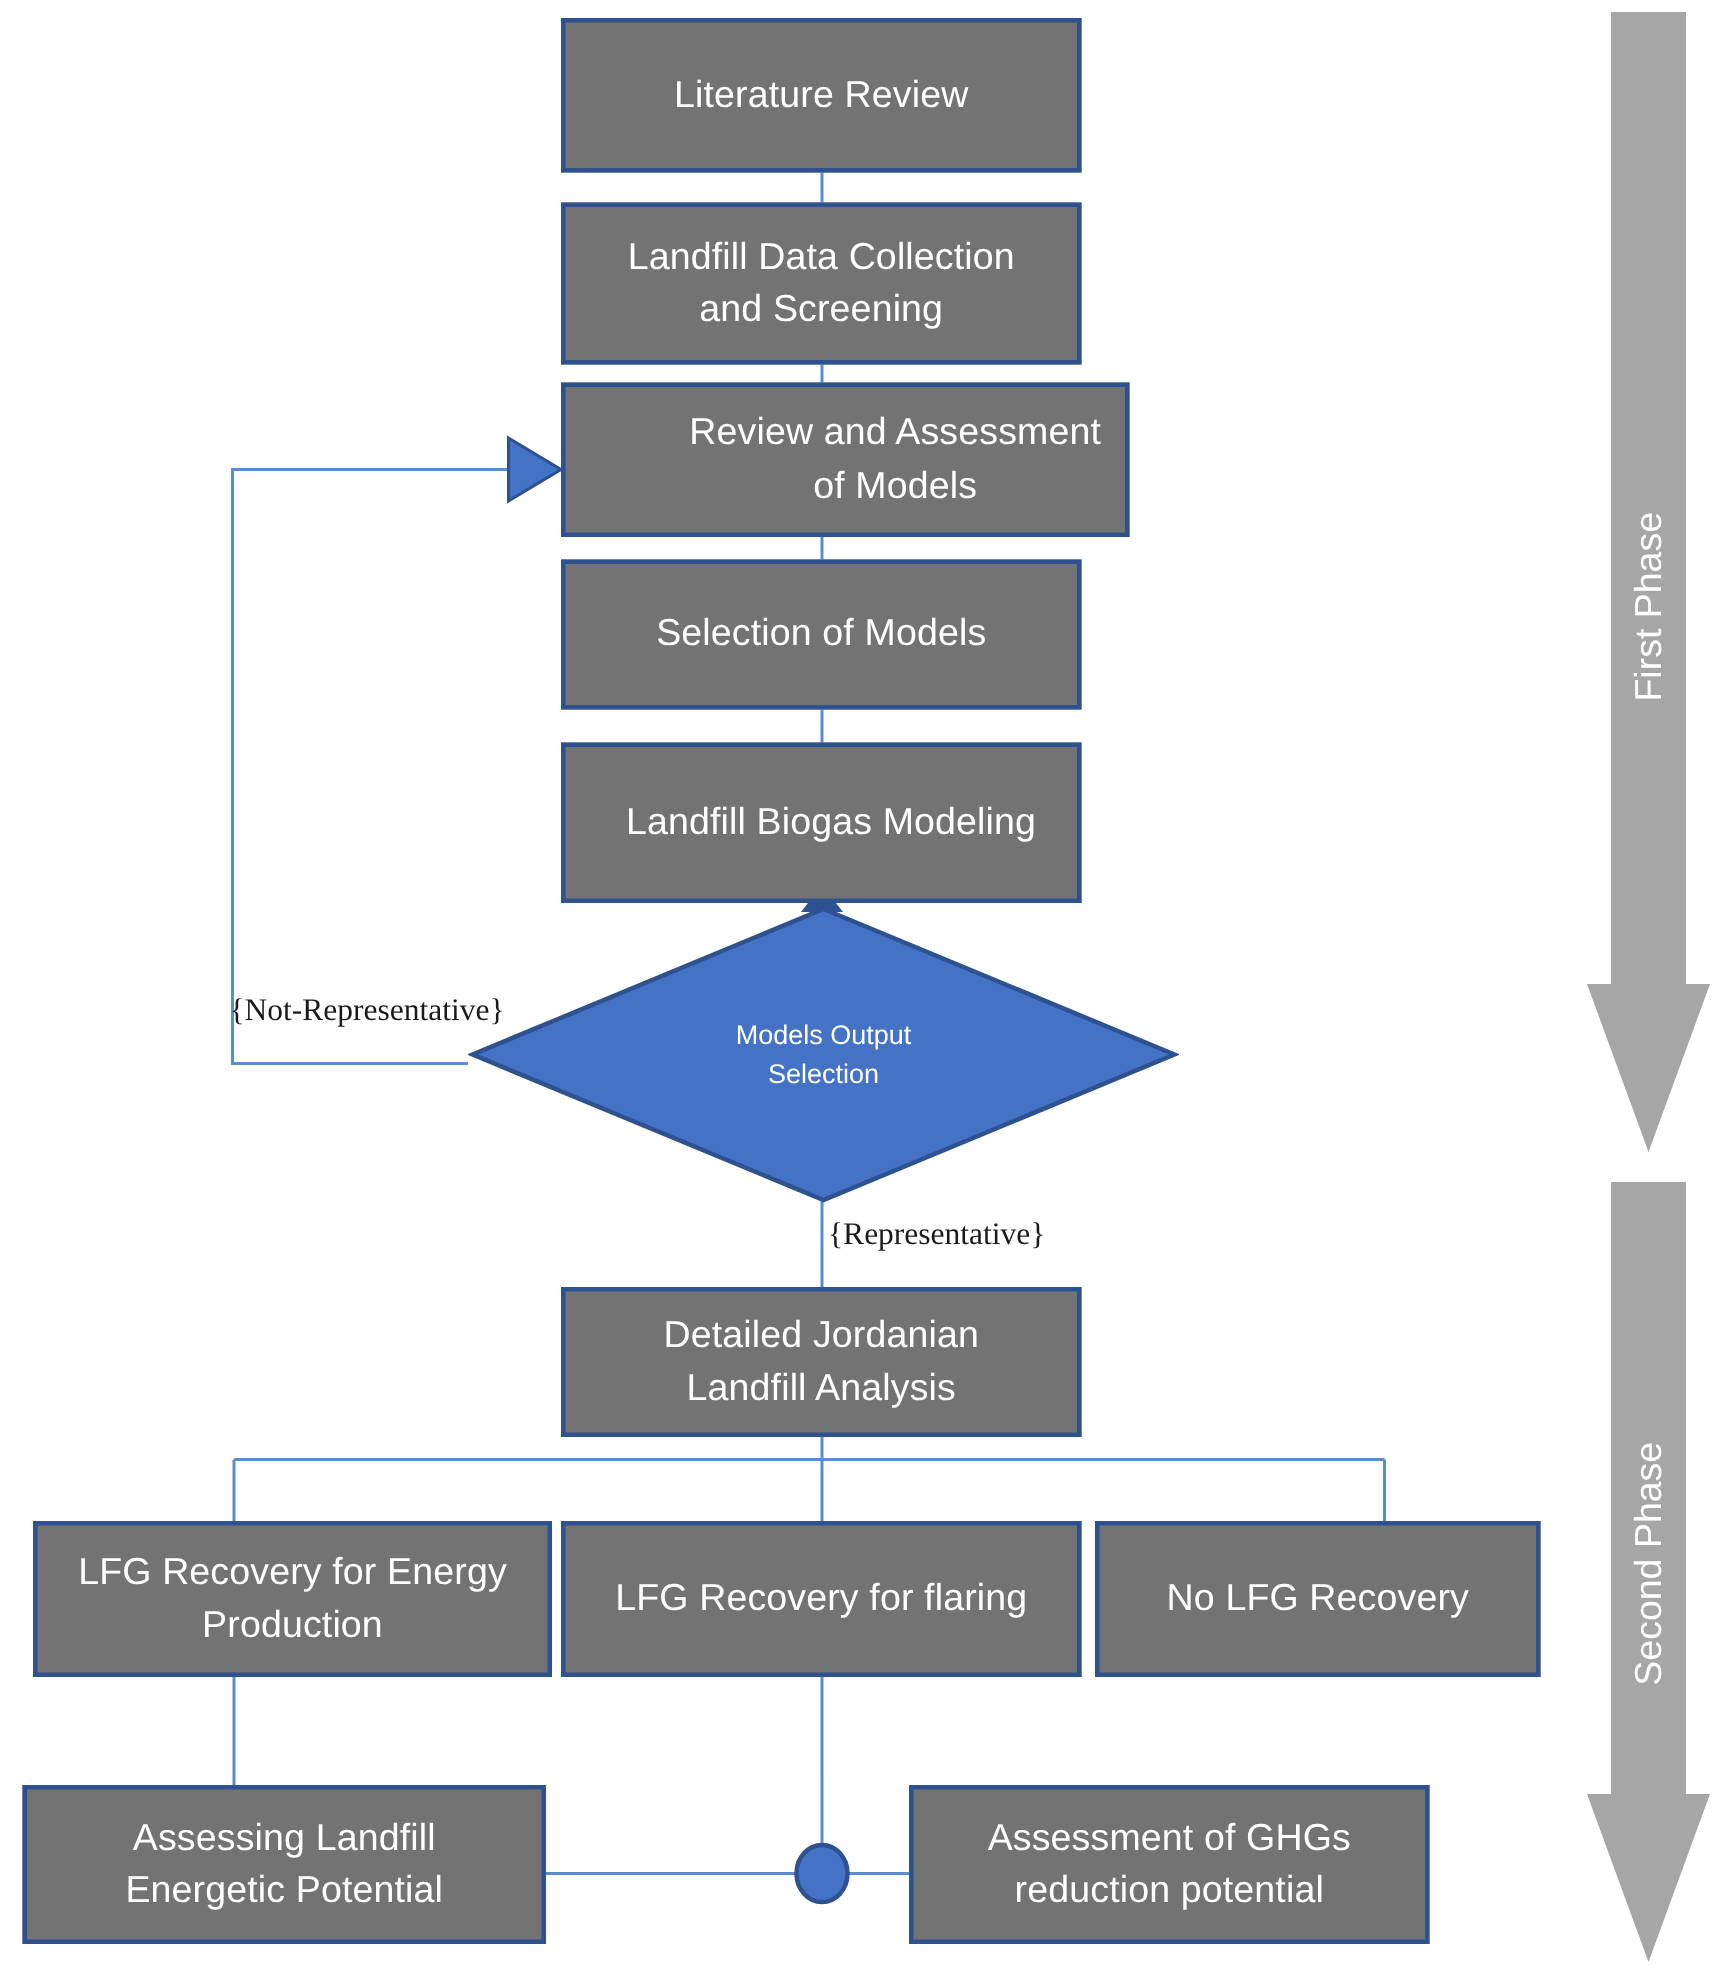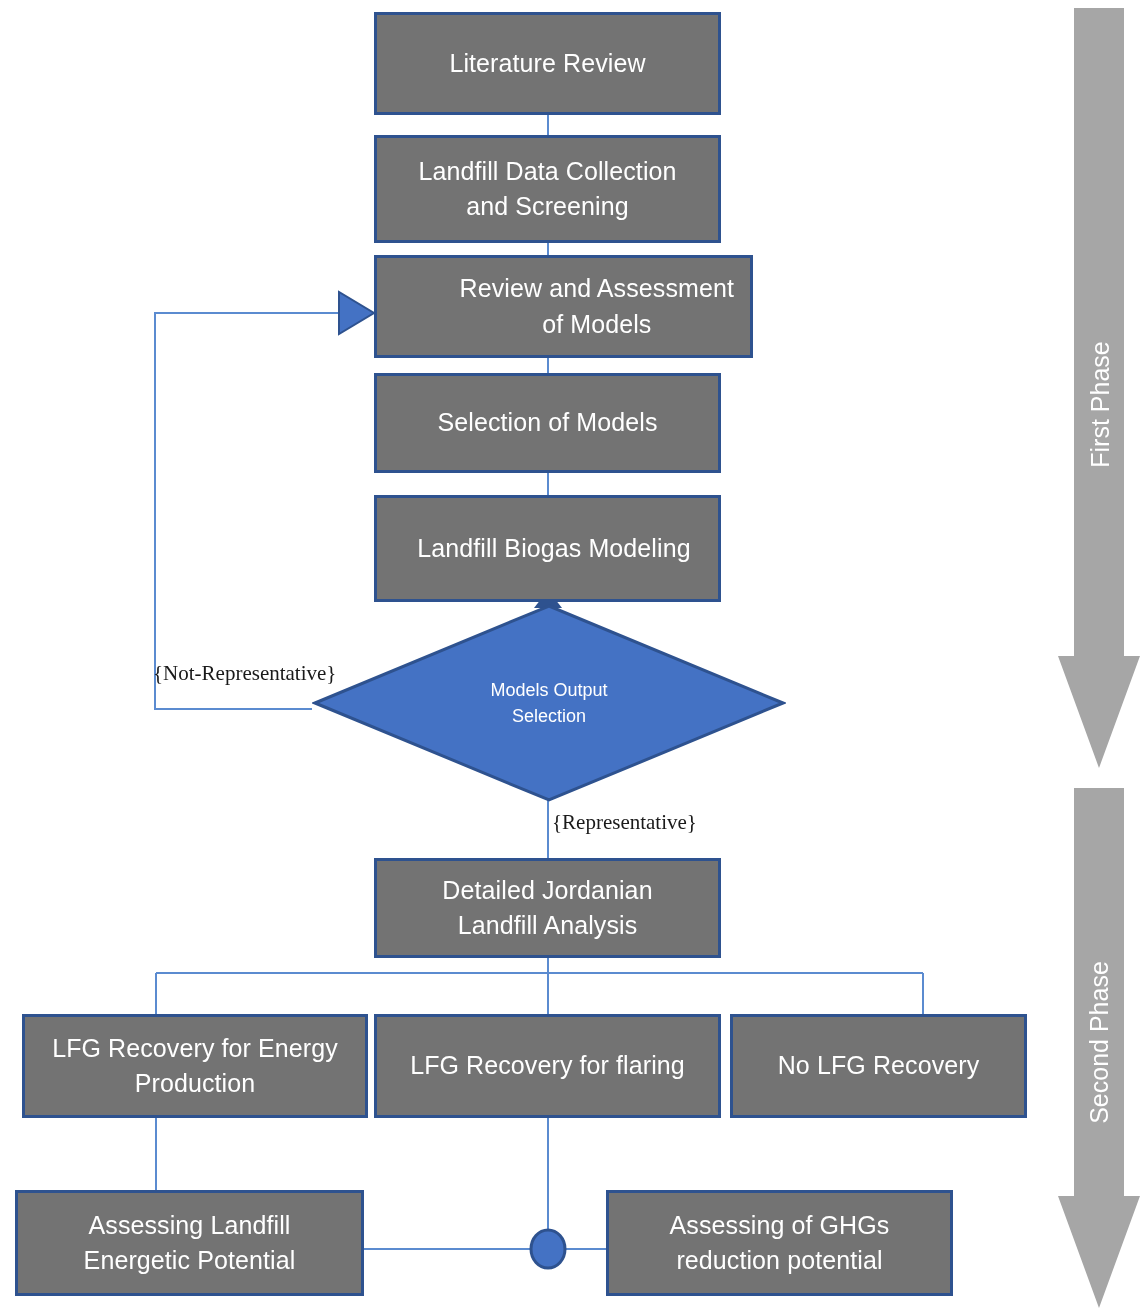--- a/index.html
+++ b/index.html
@@ -180,18 +180,18 @@
 
   <div class="node" style="left:15px;top:1190px;width:349px;height:106px;">
     <span>
       <span style="display:block;">Assessing Landfill</span>
       <span style="display:block;">Energetic Potential</span>
     </span>
   </div>
 
   <div class="node" style="left:606px;top:1190px;width:347px;height:106px;">
     <span>
-      <span style="display:block;">Assessing of GHGs</span>
+      <span style="display:block;">Assessment of GHGs</span>
       <span style="display:block;">reduction potential</span>
     </span>
   </div>
 
 </div>
 
 </body></html>

